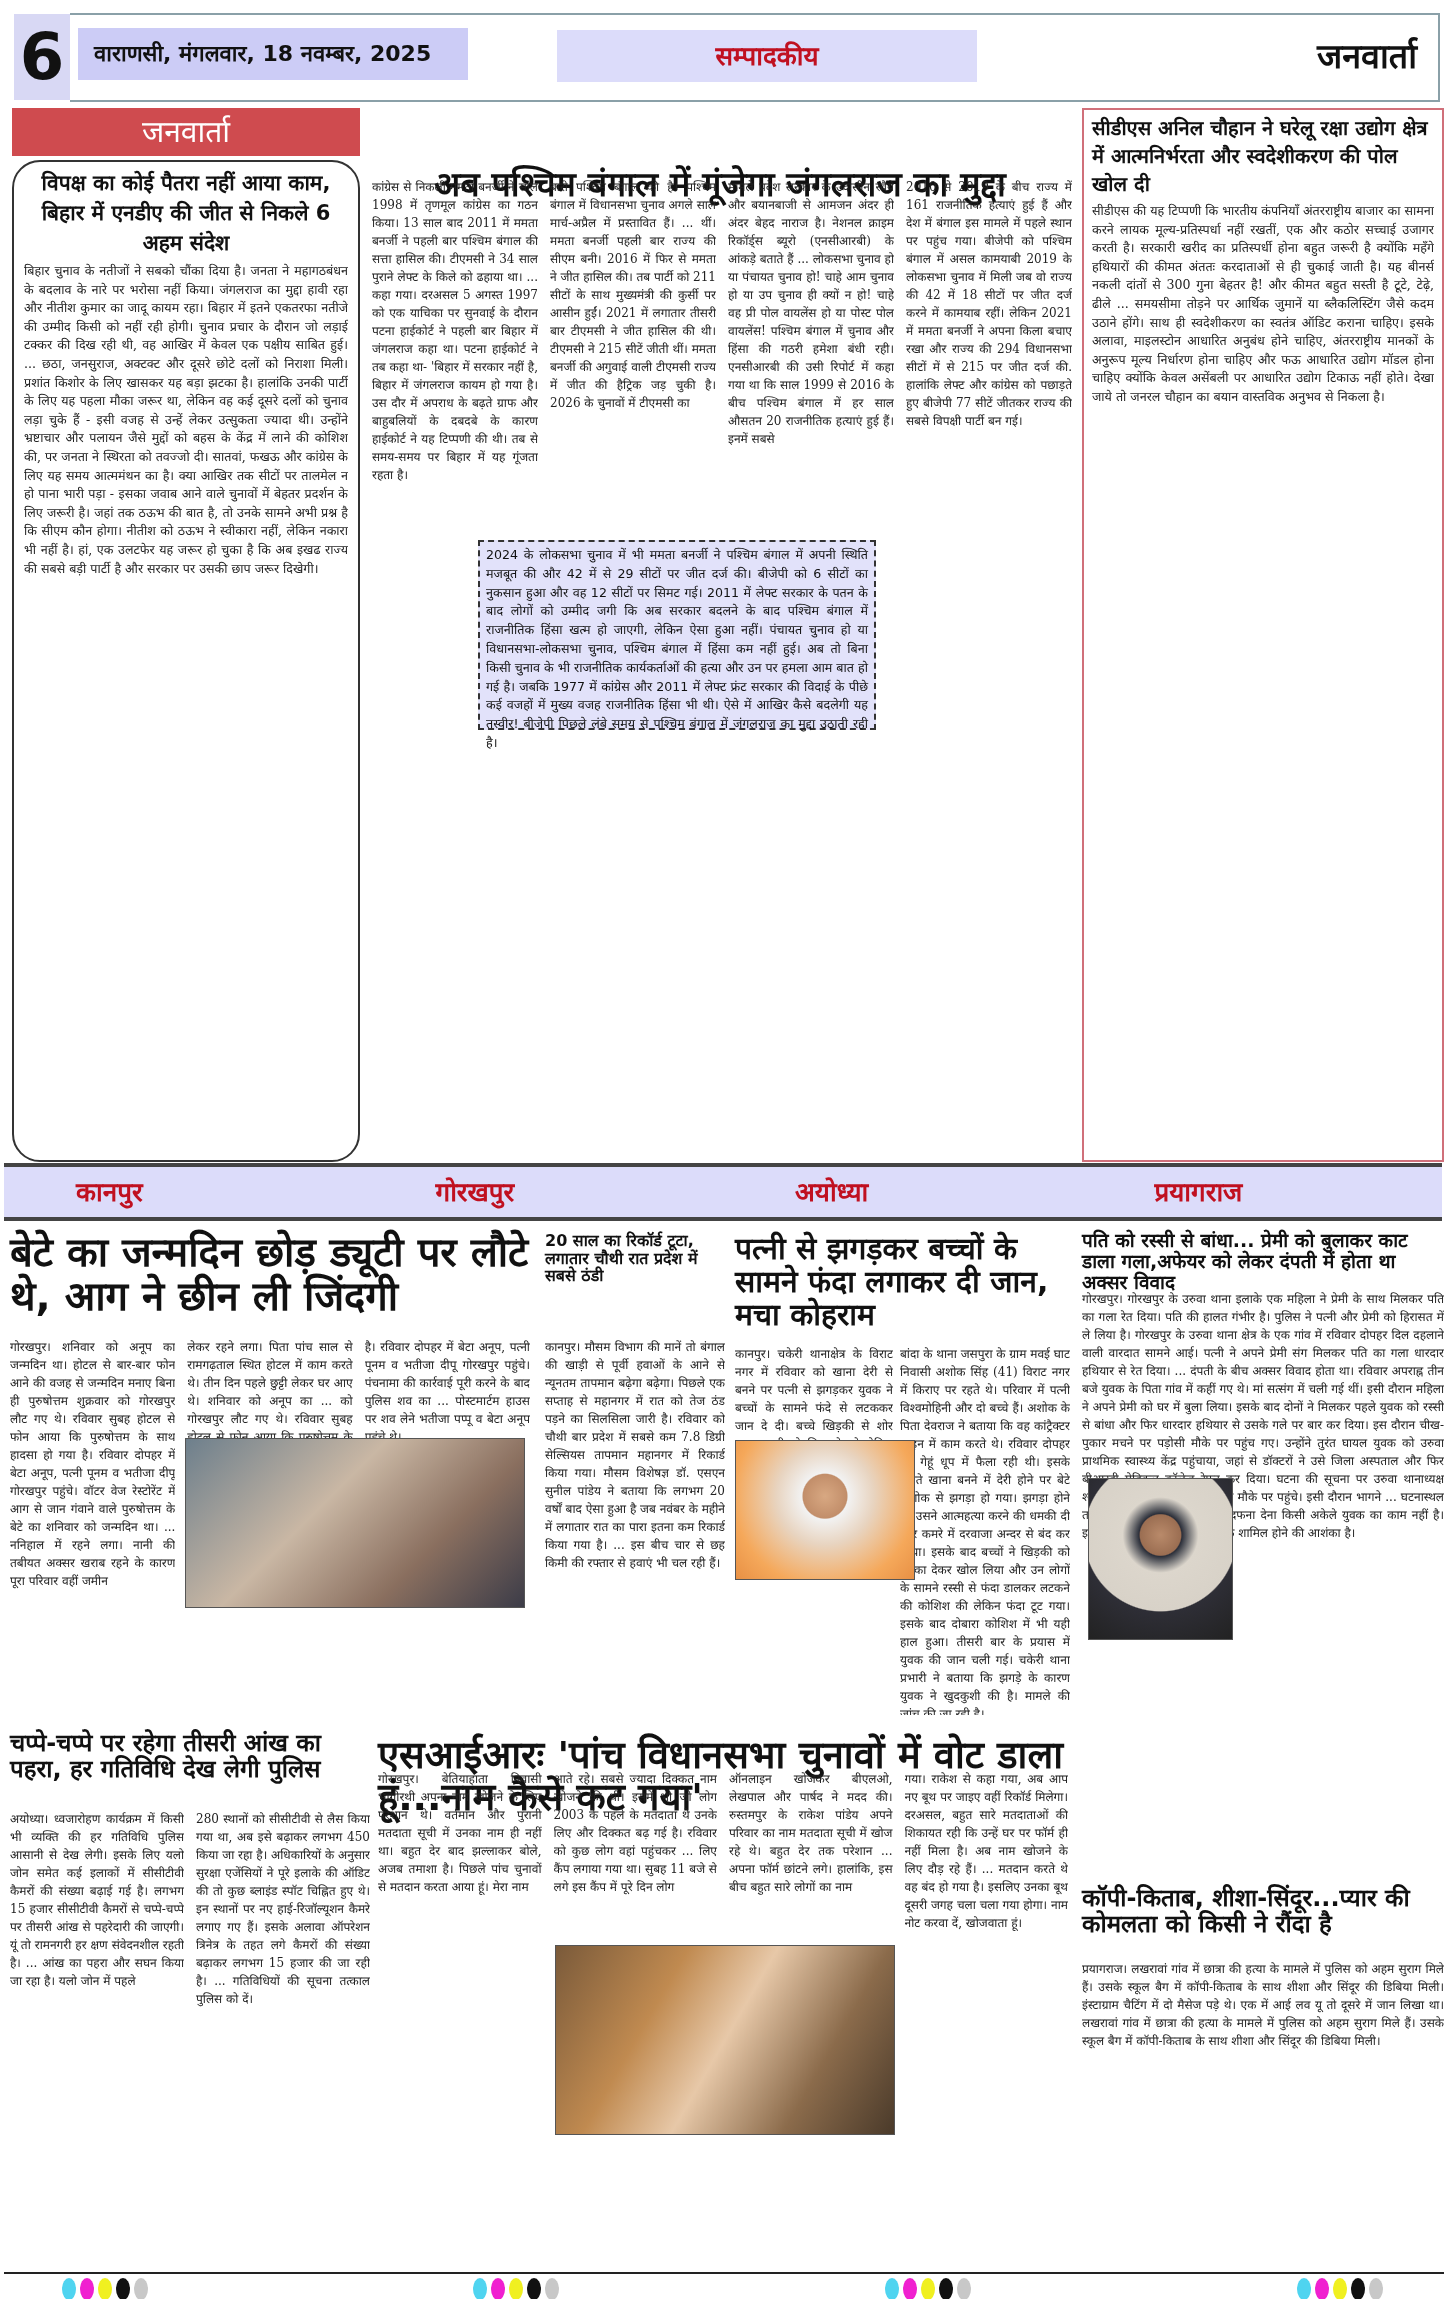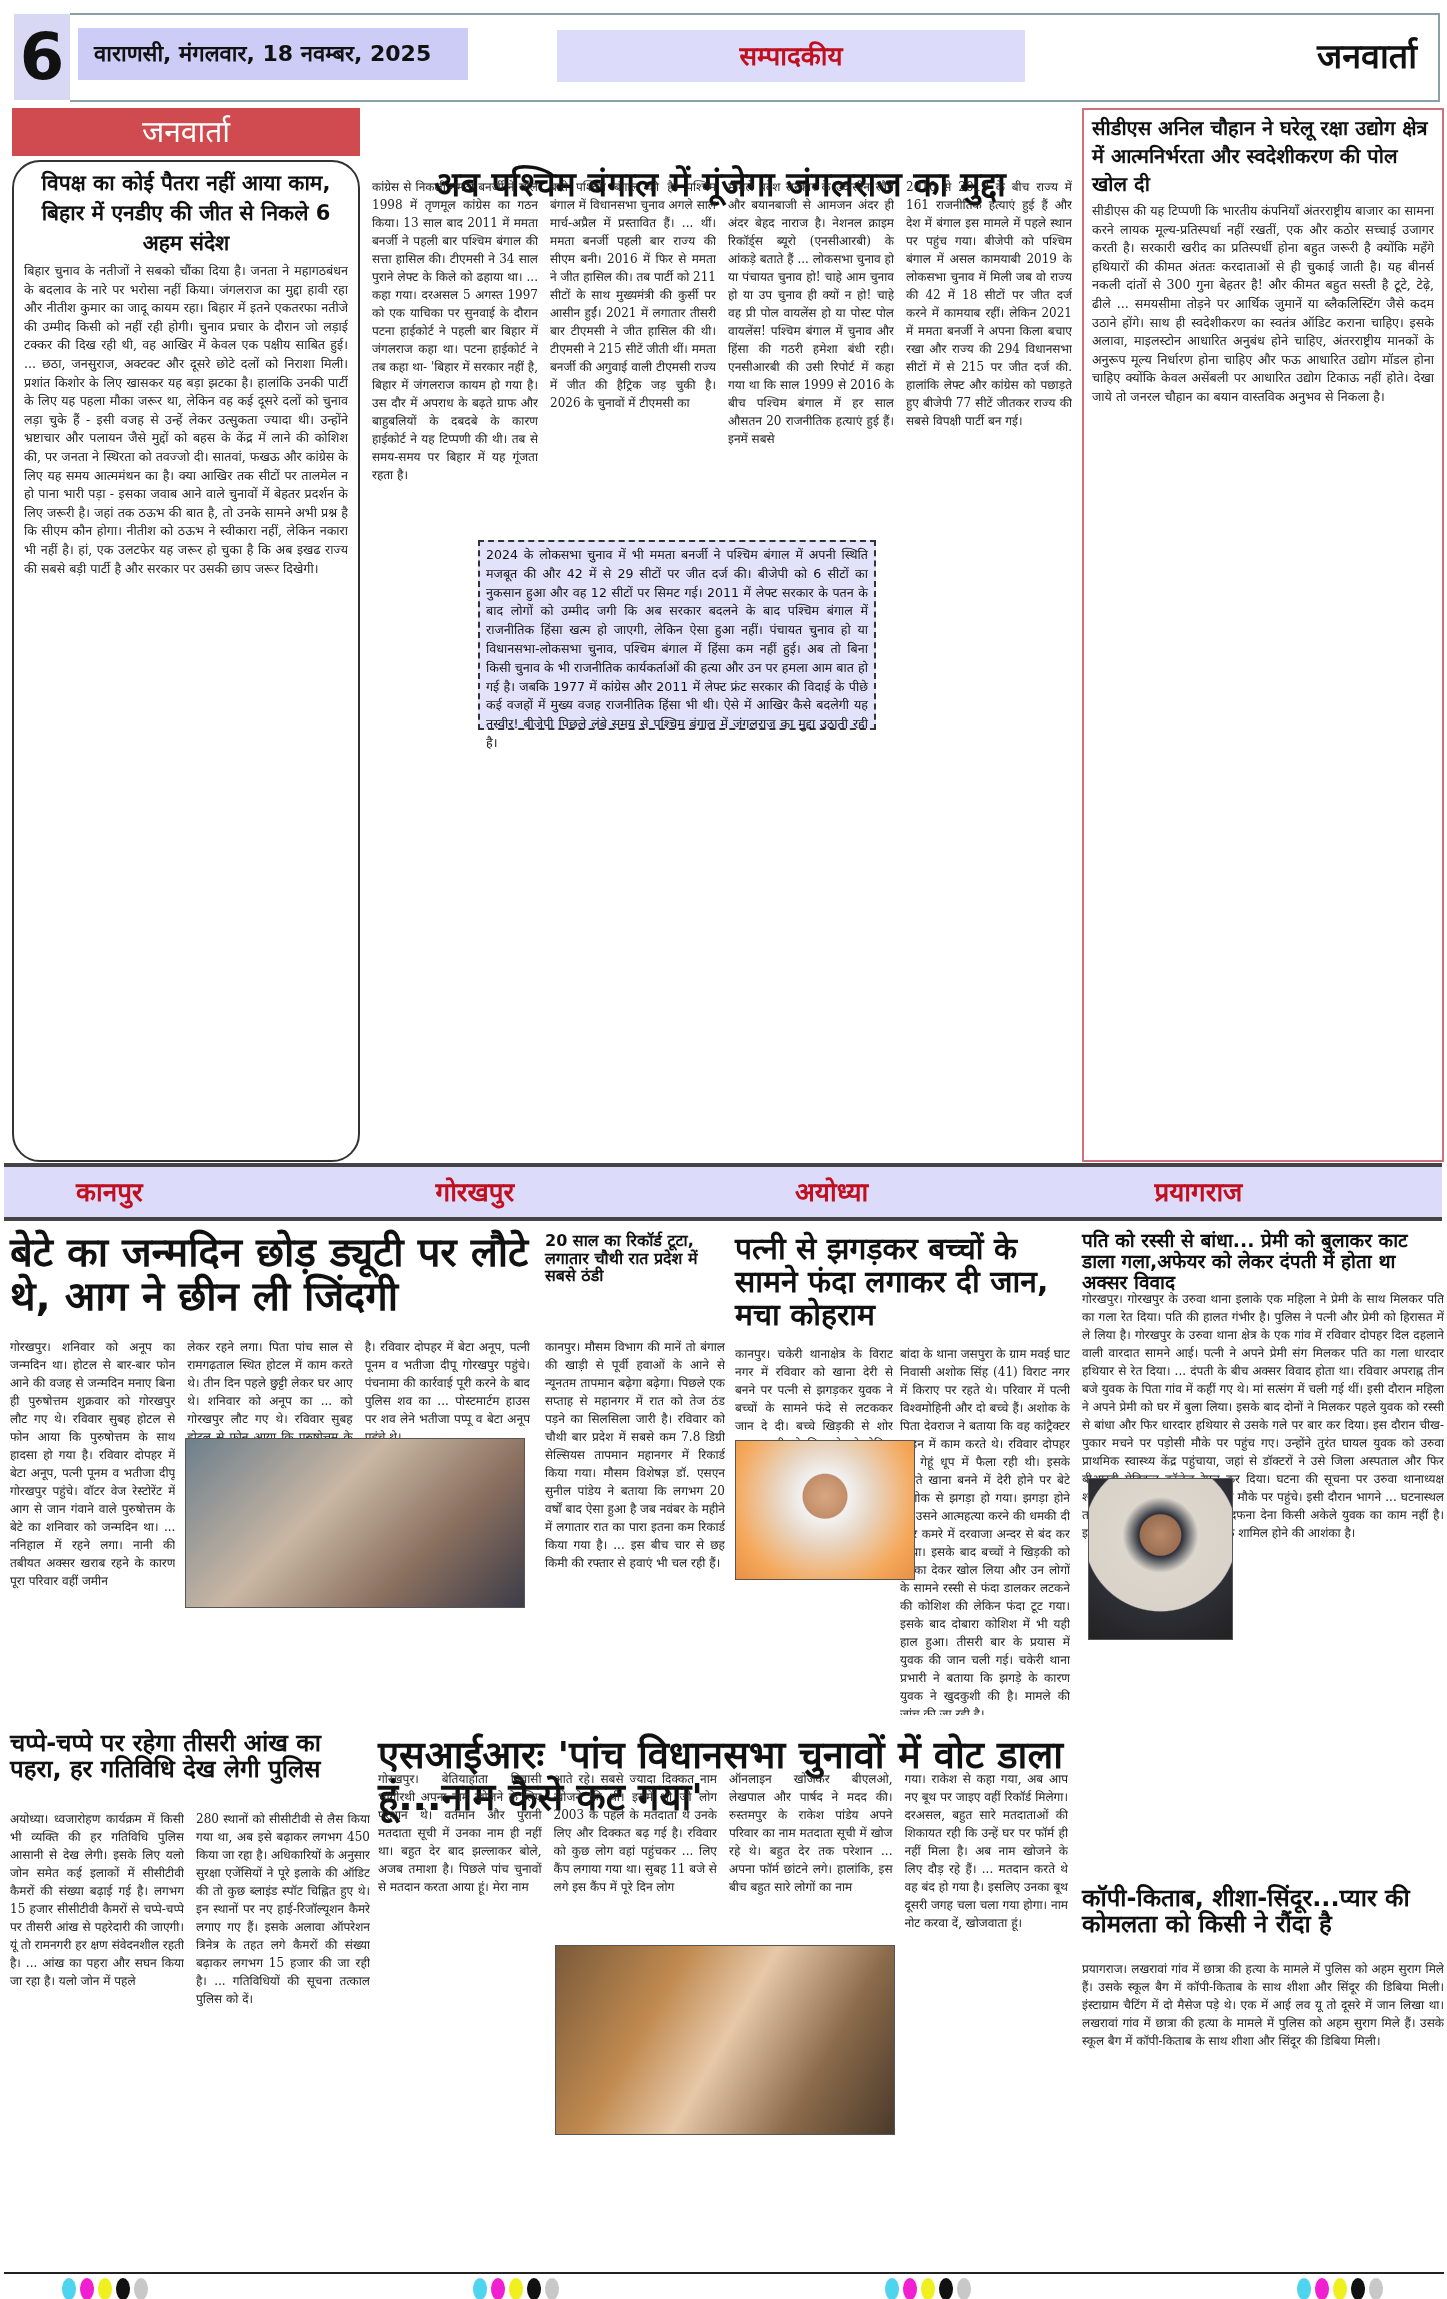--- a/index.html
+++ b/index.html
@@ -2,21 +2,21 @@
 <html><head>
 <meta charset="utf-8">
 <style>
   * { box-sizing: border-box; margin: 0; padding: 0; }
   body { width: 1447px; height: 2299px; background: #fff; font-family: "DejaVu Sans", sans-serif; color: #111; position: relative; overflow: hidden; }
   .abs { position: absolute; }
   
   .page-num { left: 14px; top: 14px; width: 56px; height: 86px; background: #d8d8f4; font-family: "DejaVu Sans", sans-serif; font-size: 64px; line-height: 86px; text-align: center; font-weight: bold; color: #111; }
   .mast-frame { left: 70px; top: 13px; width: 1370px; height: 89px; border-top: 2px solid #8aa0a8; border-bottom: 2px solid #8aa0a8; border-right: 2px solid #8aa0a8; }
   .date-box { left: 78px; top: 28px; width: 390px; height: 52px; background: #ccccf6; font-weight: bold; font-size: 22px; line-height: 52px; padding-left: 16px; }
-  .section-box { left: 557px; top: 30px; width: 468px; height: 52px; background: #dcdcfa; color: #c01020; font-weight: bold; font-size: 26px; line-height: 52px; text-align: center; }
+  .section-box { left: 557px; top: 30px; width: 420px; height: 52px; background: #dcdcfa; color: #c01020; font-weight: bold; font-size: 26px; line-height: 52px; text-align: center; }
   .brand { right: 30px; top: 30px; font-weight: bold; font-size: 34px; line-height: 52px; }
   
   .jv-banner { left: 12px; top: 108px; width: 348px; height: 48px; background: #cf4b4f; color: #fff; font-size: 30px; text-align: center; line-height: 48px; }
   .left-box { left: 12px; top: 160px; width: 348px; height: 1002px; border: 2px solid #333; border-radius: 28px 28px 28px 28px; padding: 6px 10px; }
   .left-head { font-weight: bold; font-size: 21px; line-height: 30px; text-align: center; margin-bottom: 4px; }
   .body-text { font-family: "DejaVu Serif", serif; font-size: 12.6px; line-height: 18.6px; text-align: justify; color: #222; }
   .body-text.sm { font-size: 12px; line-height: 18px; }
   
   .main-head { left: 370px; top: 118px; width: 700px; text-align: center; font-weight: bold; font-size: 34px; line-height: 52px; margin-top: 40px; }
   .cols { display: flex; gap: 12px; }

